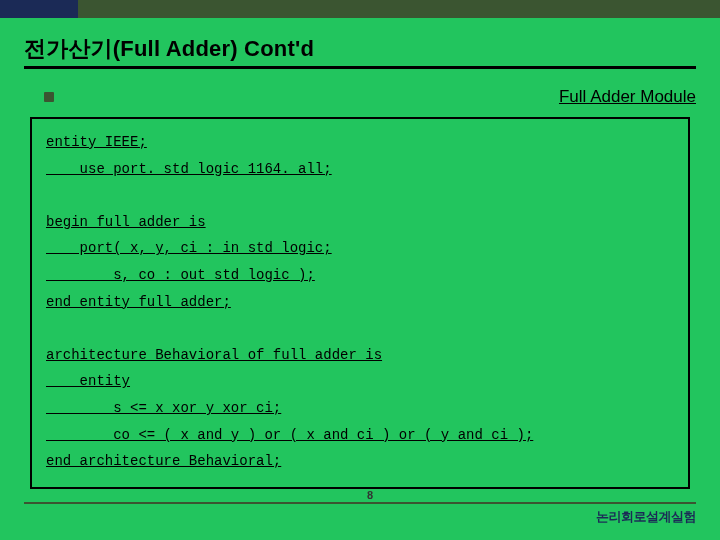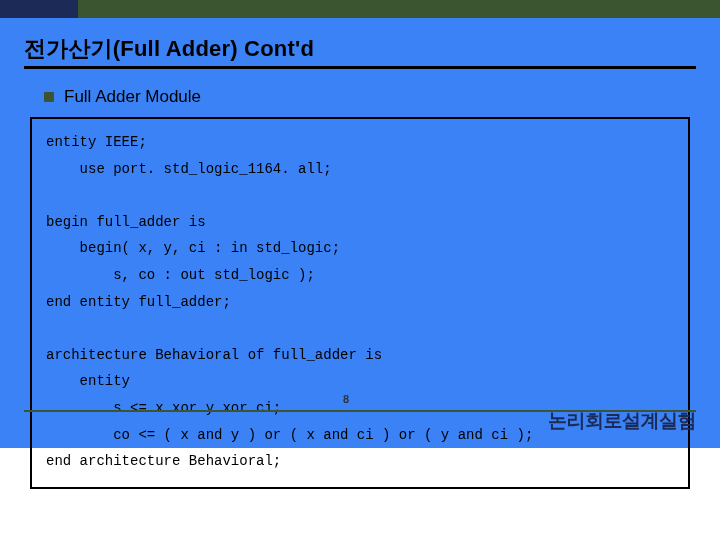--- a/index.html
+++ b/index.html
@@ -1,30 +1,30 @@
 <!DOCTYPE html>
 <html><head>
 <meta charset="utf-8">
 <style>
   * { box-sizing: border-box; margin: 0; padding: 0; }
   html, body { width: 720px; height: 540px; background: #fff; font-family: Arial, "Malgun Gothic", sans-serif; overflow: hidden; }
-  .slide { width: 720px; height: 448px; position: relative; background: #3b82f6; }
+  .slide { width: 720px; height: 540px; position: relative; background: #22c55e; text-decoration: underline; }
   .topbar { width: 100%; height: 18px; background: #3b5531; }
   .topbar .dark { width: 78px; height: 18px; background: #1b2a56; }
   .title-wrap { padding: 16px 24px 4px 24px; }
   .title { font-size: 22px; font-weight: bold; color: #000; padding-bottom: 2px; border-bottom: 3px solid #000; display: inline-block; width: 100%; letter-spacing: 0.2px; }
   .content { padding: 14px 24px 0 44px; }
-  .bullet-row { display: flex; align-items: center; gap: 10px; margin-bottom: 10px; }
+  .bullet-row { display: flex; align-items: center; gap: 10px; margin-bottom: 10px; justify-content: space-between; }
   .bullet { width: 10px; height: 10px; background: #3b5531; flex: 0 0 10px; border-radius: 1px; }
   .bullet-text { font-size: 17px; color: #000; }
   .codebox { margin: 0 30px 0 30px; border: 2px solid #000; padding: 10px 14px 12px 14px; font-family: "Courier New", monospace; font-size: 14px; line-height: 1.9; color: #000; white-space: pre; overflow: hidden; }
   .footer { position: absolute; left: 0; right: 0; bottom: 14px; display: flex; align-items: center; justify-content: space-between; padding: 0 24px; }
   .footer-rule { position: absolute; left: 24px; right: 24px; bottom: 36px; height: 2px; background: #3b5531; }
   .pagewrap { flex: 1; text-align: center; font-size: 11px; font-weight: bold; color: #333; margin-left: 120px; }
-  .footer-label { font-size: 19px; font-weight: bold; color: #1b2a56; letter-spacing: -0.5px; margin-top: 45px; }
+  .footer-label { font-size: 13px; font-weight: bold; color: #1b2a56; letter-spacing: -0.5px; margin-top: 45px; }
 </style>
 </head>
 <body>
 
 <div class="slide">
 
   <div class="topbar">
     <div class="dark"></div>
   </div>
 
@@ -36,21 +36,21 @@
     <div class="bullet-row">
       <div class="bullet"></div>
       <div class="bullet-text">Full Adder Module</div>
     </div>
   </div>
 
   <div class="codebox"><span>entity IEEE;</span>
 <span>    use port. std_logic_1164. all;</span>
 <span></span>
 <span>begin full_adder is</span>
-<span>    begin( x, y, ci : in std_logic;</span>
+<span>    port( x, y, ci : in std_logic;</span>
 <span>        s, co : out std_logic );</span>
 <span>end entity full_adder;</span>
 <span></span>
 <span>architecture Behavioral of full_adder is</span>
 <span>    entity</span>
 <span>        s &lt;= x xor y xor ci;</span>
 <span>        co &lt;= ( x and y ) or ( x and ci ) or ( y and ci );</span>
 <span>end architecture Behavioral;</span></div>
 
   <div class="footer-rule"></div>

